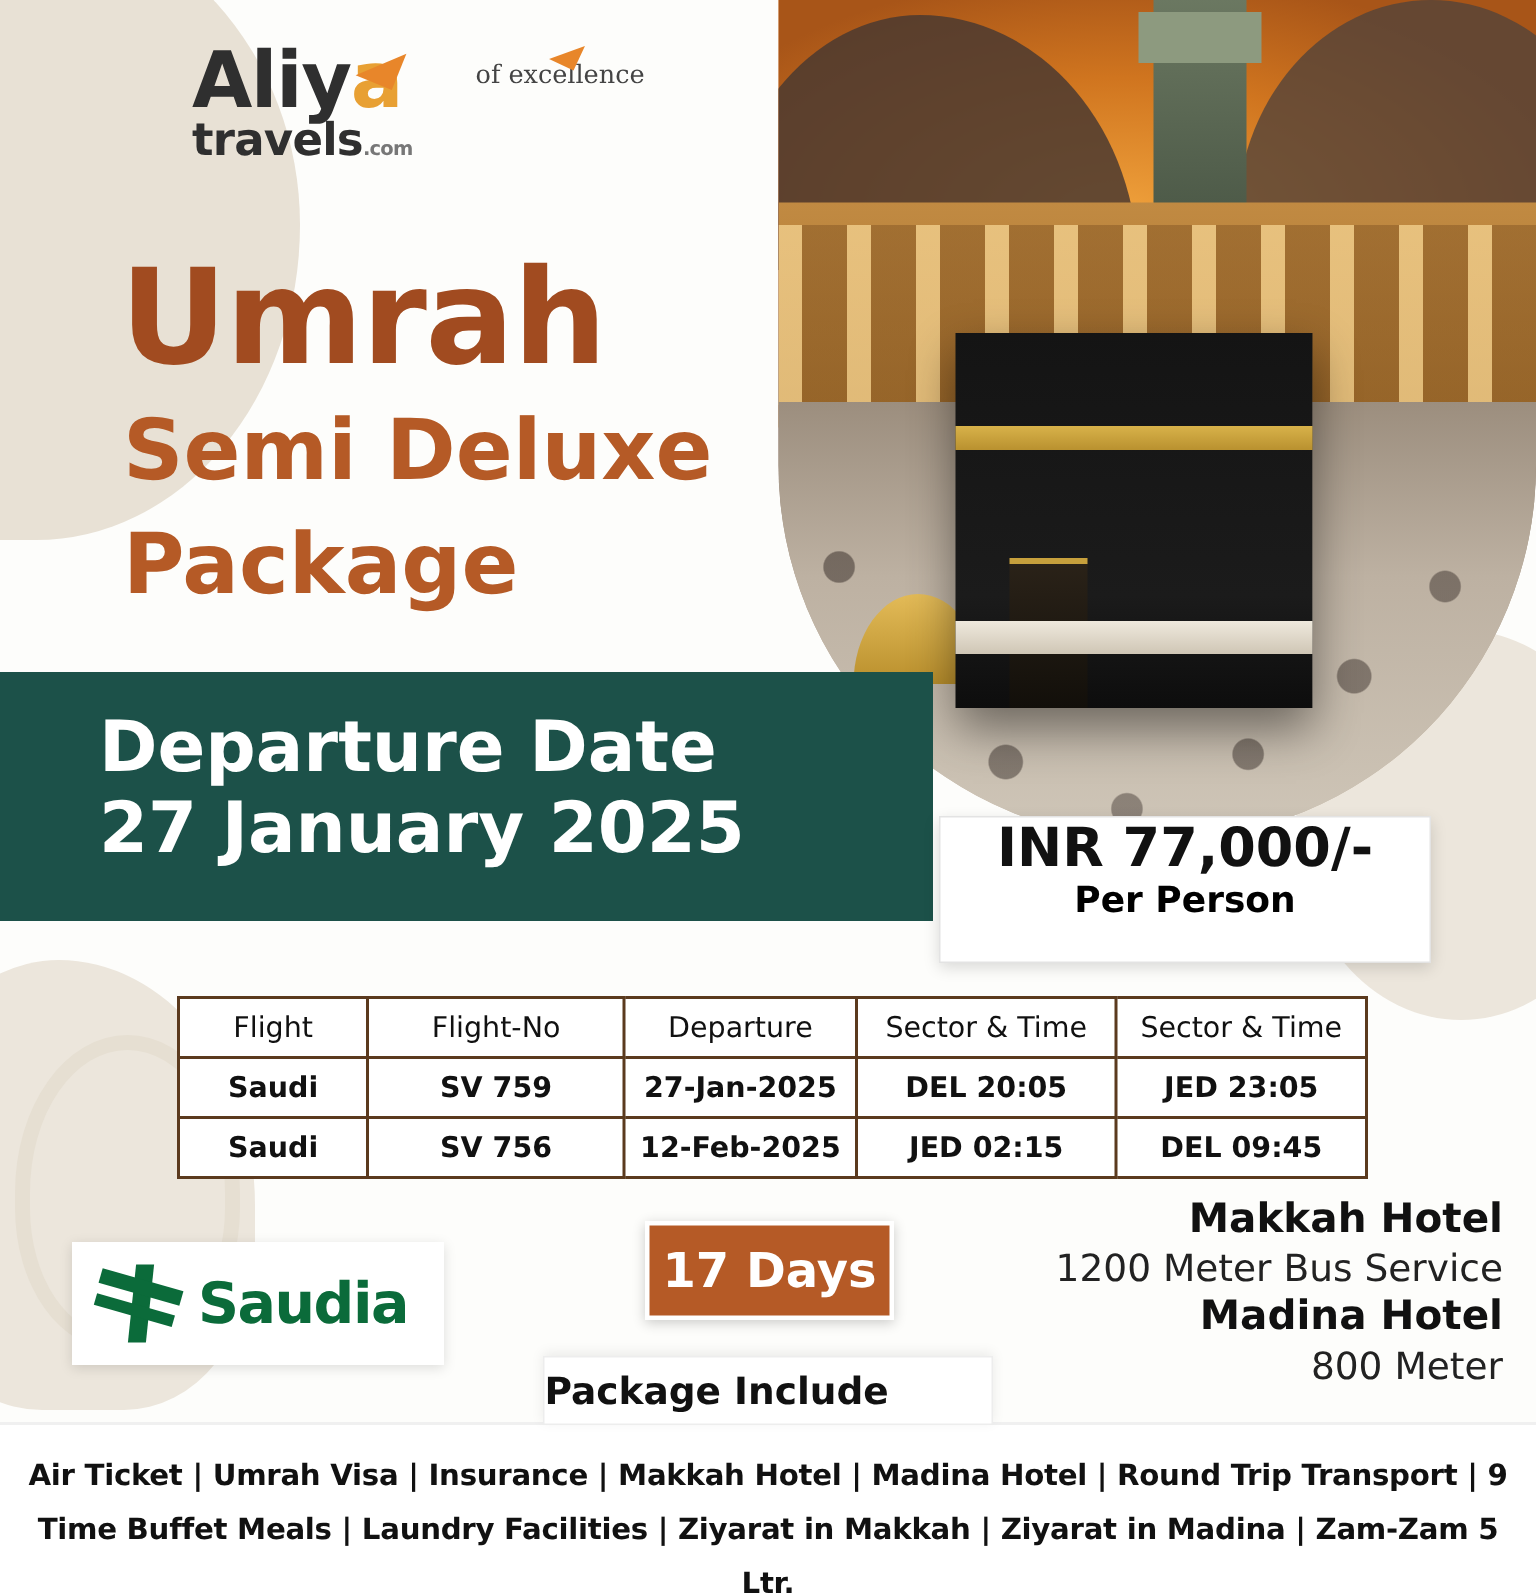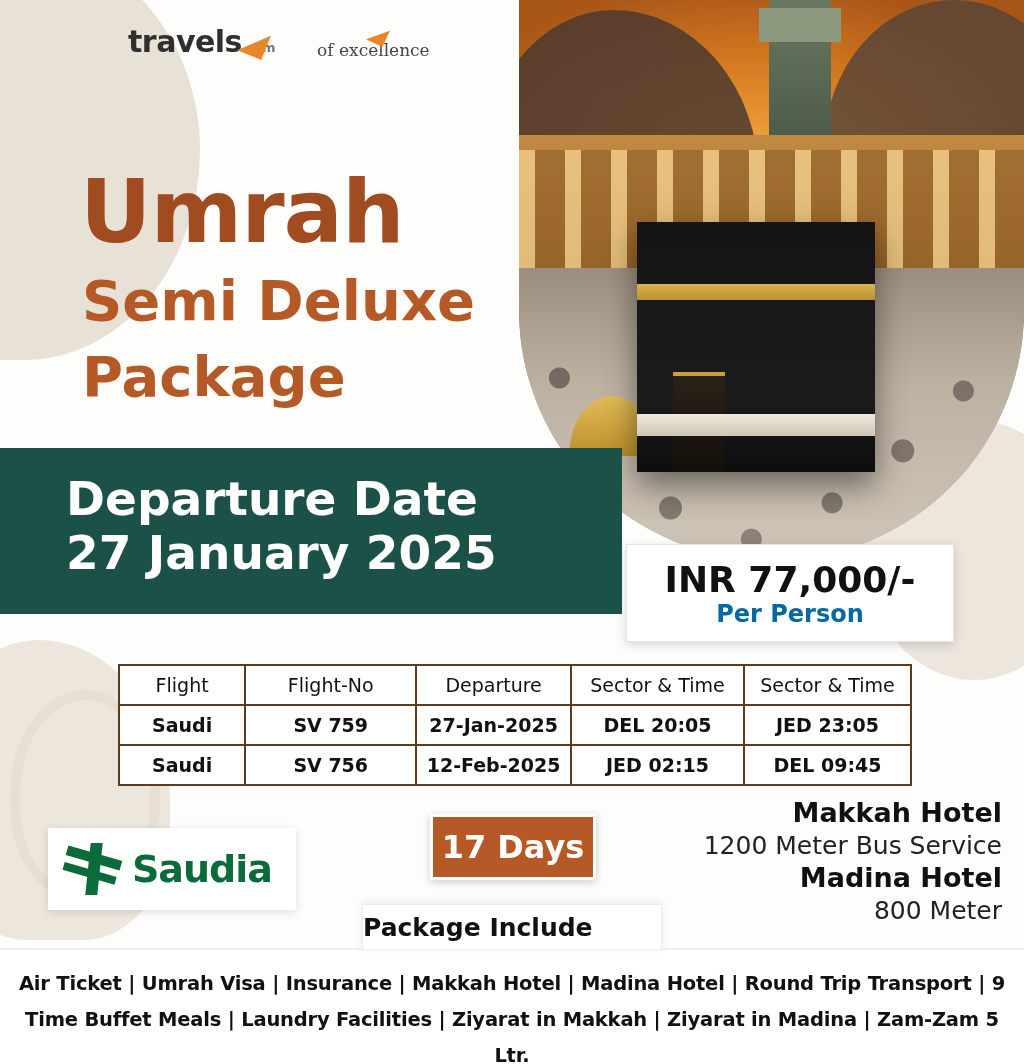--- a/index.html
+++ b/index.html
@@ -228,29 +228,29 @@
 
   
   .price-card {
     position: absolute; right: 70px; top: 544px;
     width: 328px; height: 98px;
     background: #ffffff;
     border: 1px solid #e3e3e3;
     box-shadow: 0 3px 10px rgba(0,0,0,.15);
     z-index: 5;
     display: flex; flex-direction: column;
-    align-items: center; justify-content: center;
+    align-items: center; justify-content: flex-start;
   }
   .price-main {
     font-family: "DejaVu Sans", sans-serif;
     font-size: 36px; font-weight: bold; color: #111;
   }
   .price-sub {
     font-family: "DejaVu Sans", sans-serif;
-    font-size: 24px; font-weight: bold; color: #0369a1;
+    font-size: 24px; font-weight: bold; color: #000000;
   }
 
   
   .flight-table {
     position: absolute; left: 118px; top: 664px;
     width: 794px;
     border-collapse: collapse;
     z-index: 4;
     background: #fff;
   }
@@ -381,20 +381,21 @@
     <div class="plaza"></div>
     <div class="crowd"></div>
     <div class="dome"></div>
     <div class="kaaba"></div>
     <div class="kiswa-band"></div>
   </div>
 
   <div class="logo-row">
     <div class="logo-block">
       <div class="logo-arrow"></div>
+      <div class="logo-aliya"><span>Aliy</span><span class="hl">a</span></div>
       <div class="logo-travels"><span>travels</span><span class="dotcom">.com</span></div>
     </div>
     <div class="anniv">
       <div class="anniv-arrow"></div>
       <div class="anniv-sub">of excellence</div>
     </div>
   </div>
 
   <div class="title-umrah">Umrah</div>
   <div class="title-l2">Semi Deluxe</div>

